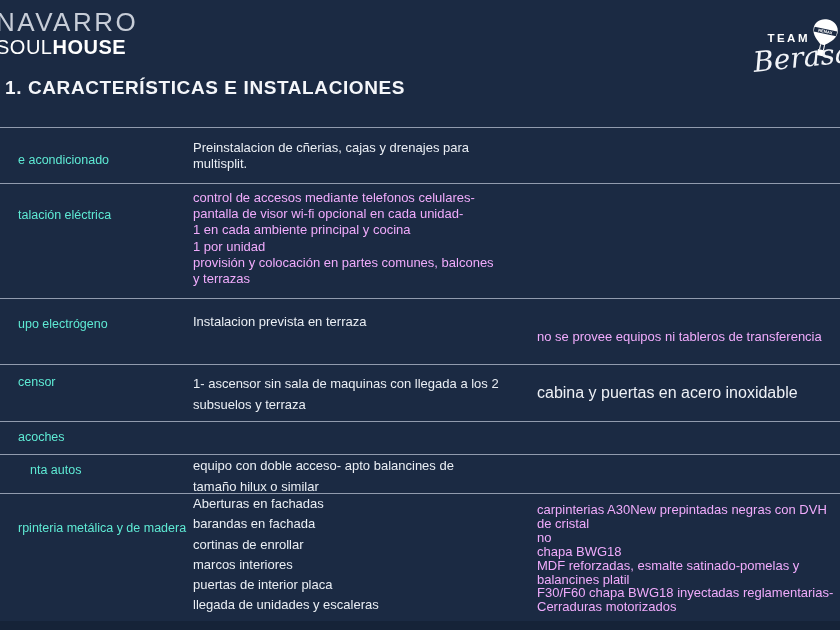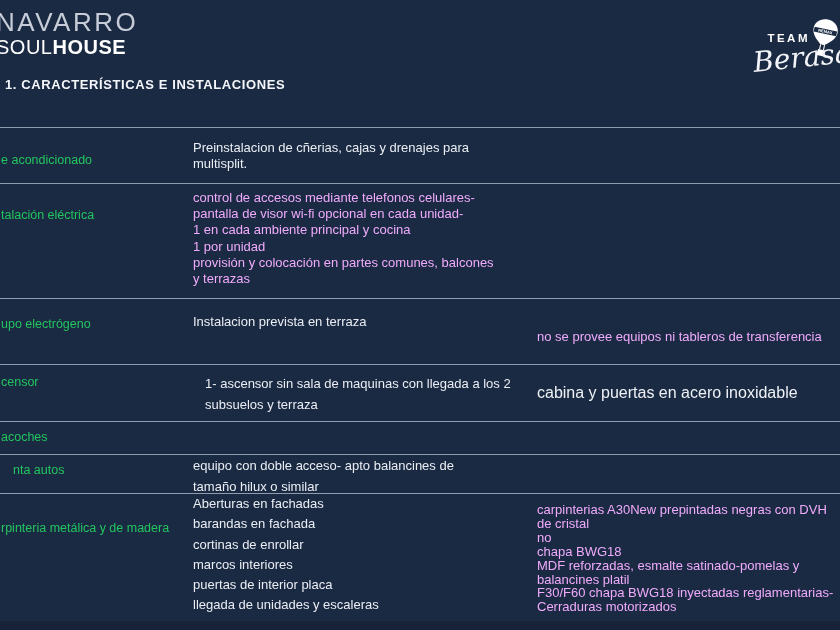--- a/index.html
+++ b/index.html
@@ -17,21 +17,21 @@
   .logo-top {
     font-size:26px; letter-spacing:2.5px; font-weight:400;
     color:#c7cdd8; line-height:28px;
   }
   .logo-bottom { font-size:20px; line-height:22px; letter-spacing:0.5px; color:#ffffff; }
   .logo-bottom .soul { font-weight:400; }
   .logo-bottom .house { font-weight:800; }
 
   .heading {
     position:absolute; left:5px; top:77px;
-    font-size:13px; font-weight:700; letter-spacing:0.6px; color:#f4f6fa;
+    font-size:19px; font-weight:700; letter-spacing:0.6px; color:#f4f6fa;
     white-space:nowrap;
   }
 
   
   .team-wrap { position:absolute; right:0; top:16px; width:120px; height:70px; }
   .team-label {
     position:absolute; right:30px; top:16px;
     font-size:11.5px; font-weight:700; letter-spacing:2.5px; color:#ffffff;
   }
   .balloon { position:absolute; right:-2px; top:2px; width:36px; height:40px; transform:rotate(12deg); }
@@ -42,21 +42,21 @@
     transform:rotate(-6deg);
   }
 
   
   .spec-table { position:absolute; left:0; top:127px; width:840px; }
   .row {
     display:grid;
     grid-template-columns:193px 344px 303px;
     border-top:1px solid rgba(185,194,209,0.75);
   }
-  .c-label { font-size:12.5px; color:#22c55e; padding-left:1px; }
+  .c-label { font-size:12.5px; color:#5eead4; padding-left:18px; }
   .c-mid   { font-size:13px;   color:#eaeef4; }
   .c-right { font-size:13px; color:#f0abfc; }
   .c-right .ln { white-space:nowrap; }
   .ln { }
 
   .r1 { height:56px; }
   .r1 .c-label { padding-top:25px; }
   .r1 .c-mid .ln { line-height:15.5px; }
   .r1 .c-mid { padding-top:12px; }
 
@@ -70,21 +70,21 @@
   .r3 { height:66px; }
   .r3 .c-label { padding-top:18px; }
   .r3 .c-mid { padding-top:15px; }
   .r3 .c-mid .ln { line-height:16px; }
   .r3 .c-right { padding-top:30px; }
   .r3 .c-right .ln { line-height:16px; }
 
   .r4 { height:57px; }
   .r4 .c-label { padding-top:10px; }
   .r4 .c-mid { padding-top:8px; }
-  .r4 .c-mid .ln { line-height:21px;margin-left:12px; }
+  .r4 .c-mid .ln { line-height:21px; }
   .r4 .c-right { padding-top:18px; font-size:16px; color:#eef1f6; }
   .r4 .c-right .ln { line-height:20px; }
 
   .r5 { height:33px; }
   .r5 .c-label { padding-top:8px; }
   .r5 .c-mid { padding-top:13px; }
   .r5 .c-mid .ln { line-height:16px; }
 
   .r6 { height:39px; }
   .r6 .c-label { padding-top:8px;margin-left:12px; }

